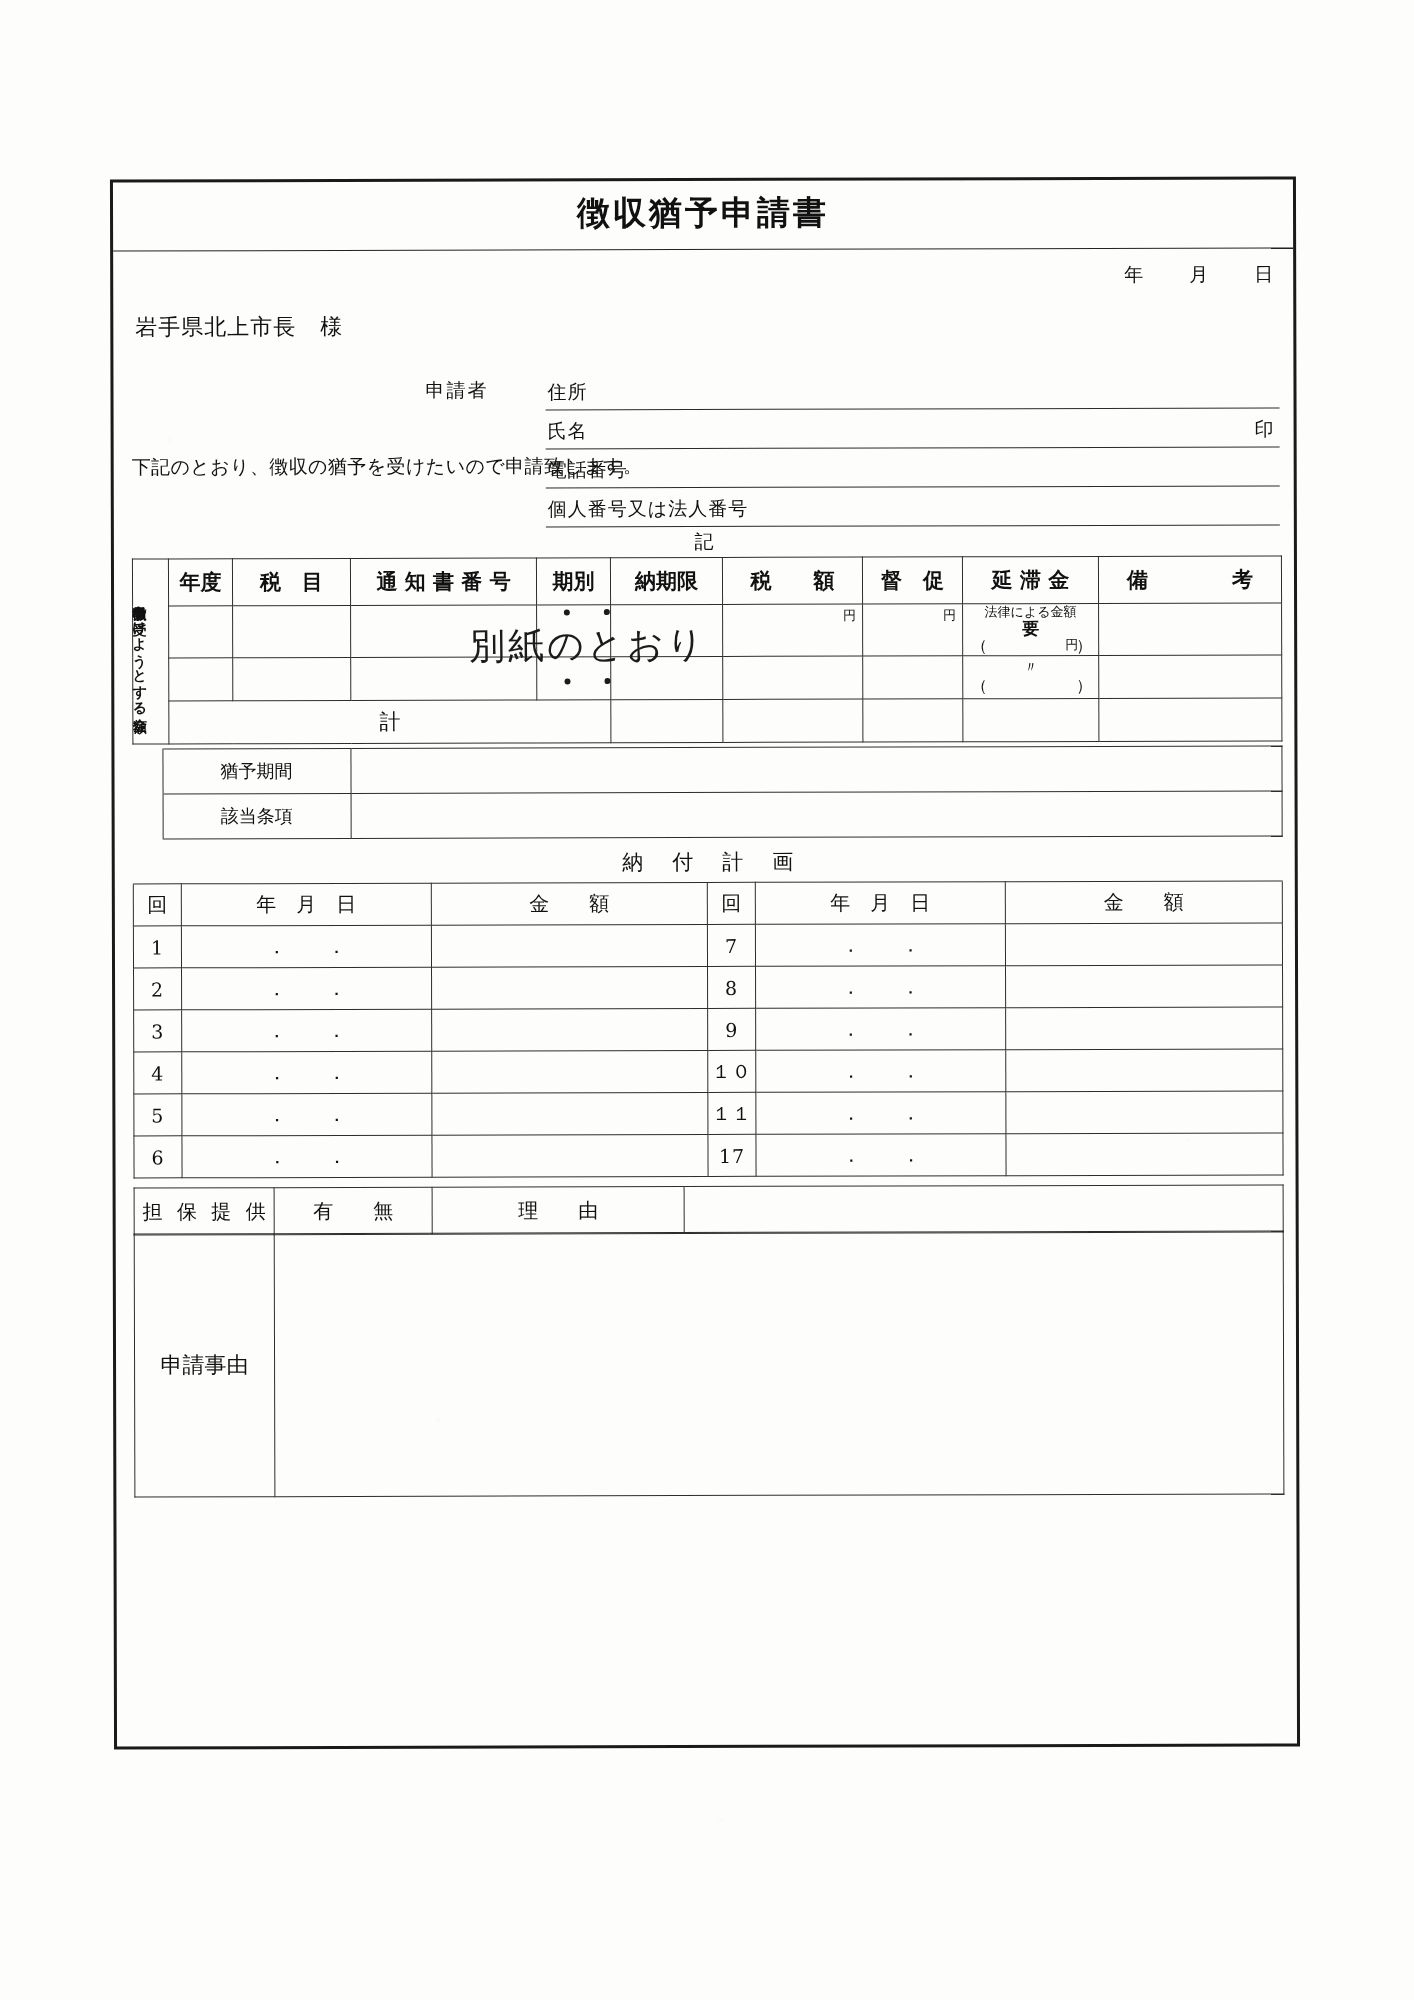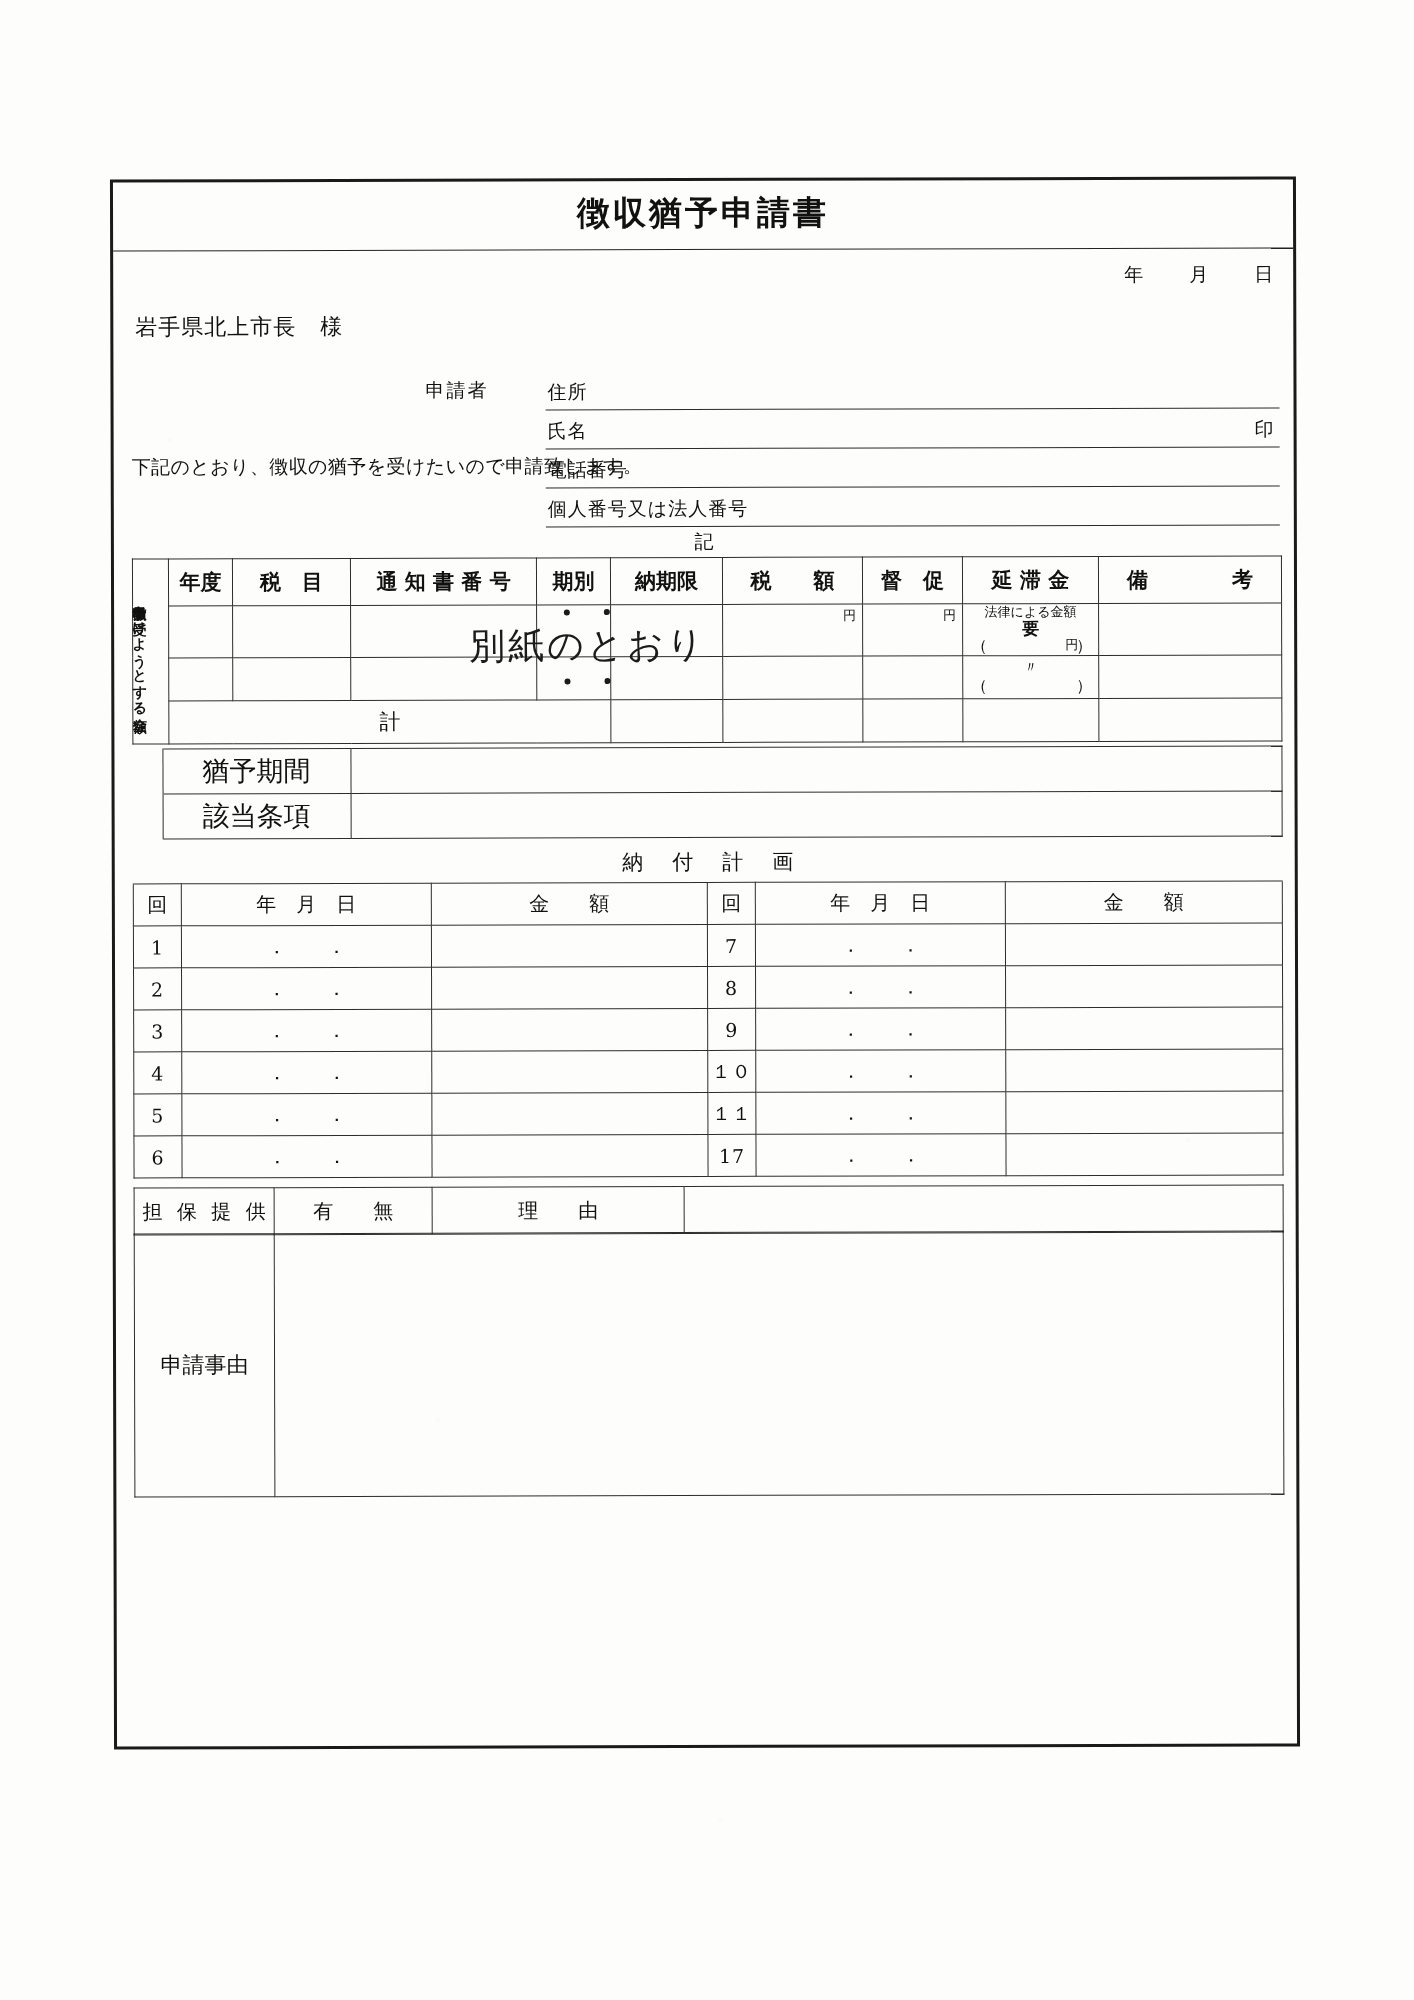--- a/index.html
+++ b/index.html
@@ -235,21 +235,21 @@
   }
 
   
   .period-wrap {
     position: absolute;
     left: 18px;
     top: 566px;
     width: 1150px;
   }
   .period-wrap table td { height: 44px; }
-  .pw-label { width: 188px; font-size: 27px; }
+  .pw-label { width: 188px; font-size: 18px; }
   .pw-pad { width: 30px; border-left: none; border-top: none; border-bottom: none; }
 
   
   .plan-wrap {
     position: absolute;
     left: 18px;
     top: 660px;
     width: 1150px;
   }
   .plan-title td { height: 36px; font-size: 21px; border-left: none; border-right: none; border-top: none; }

